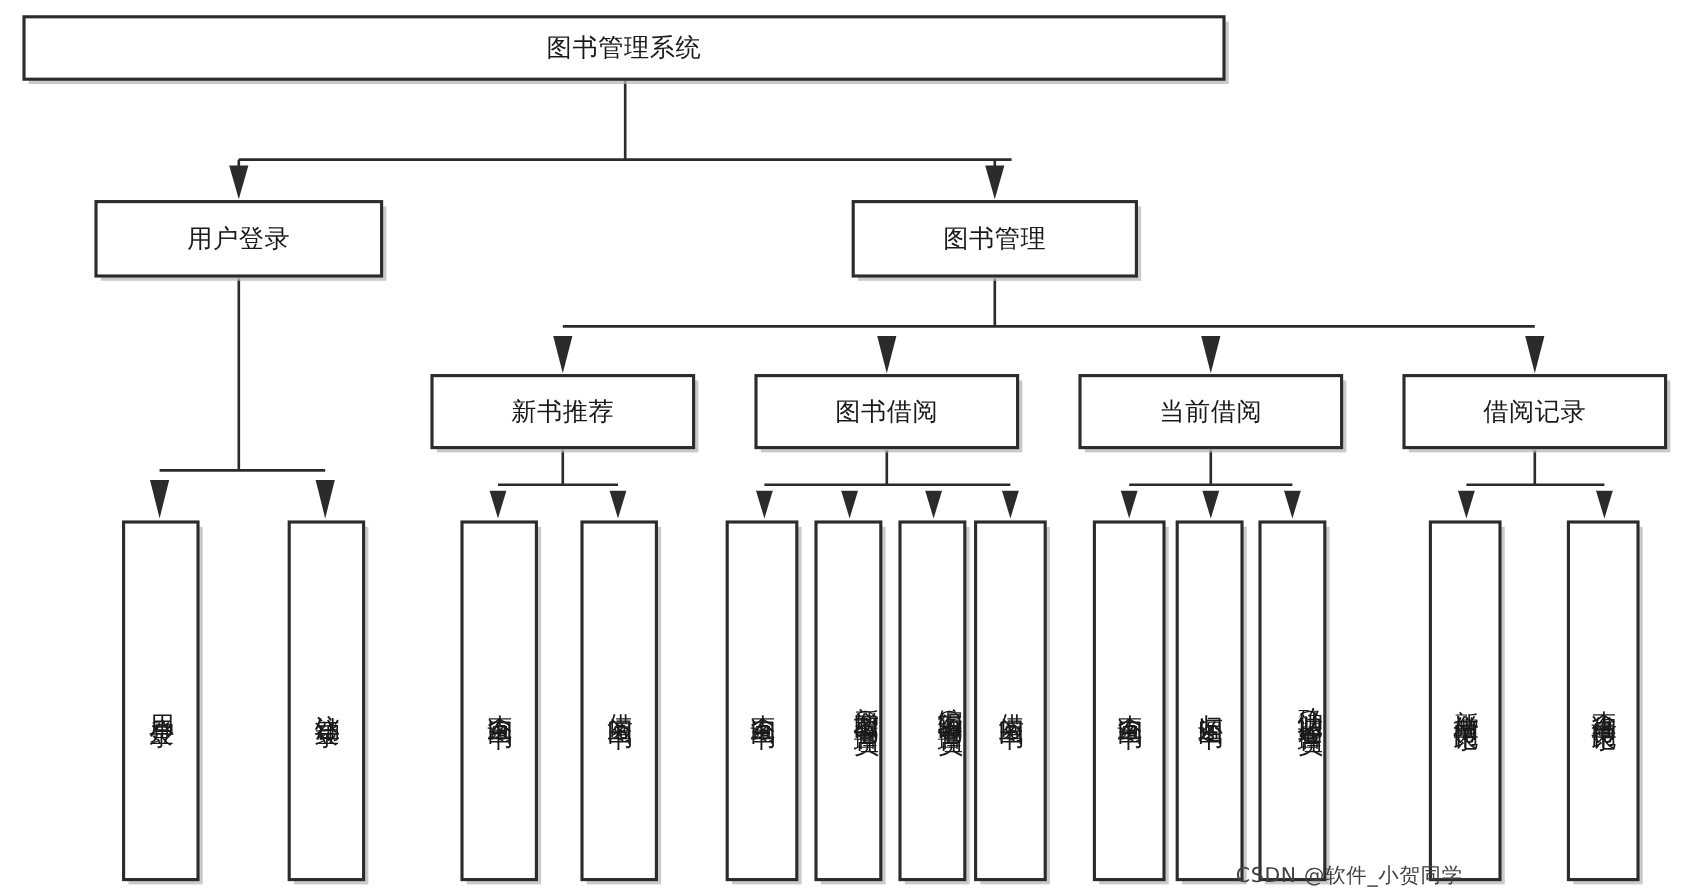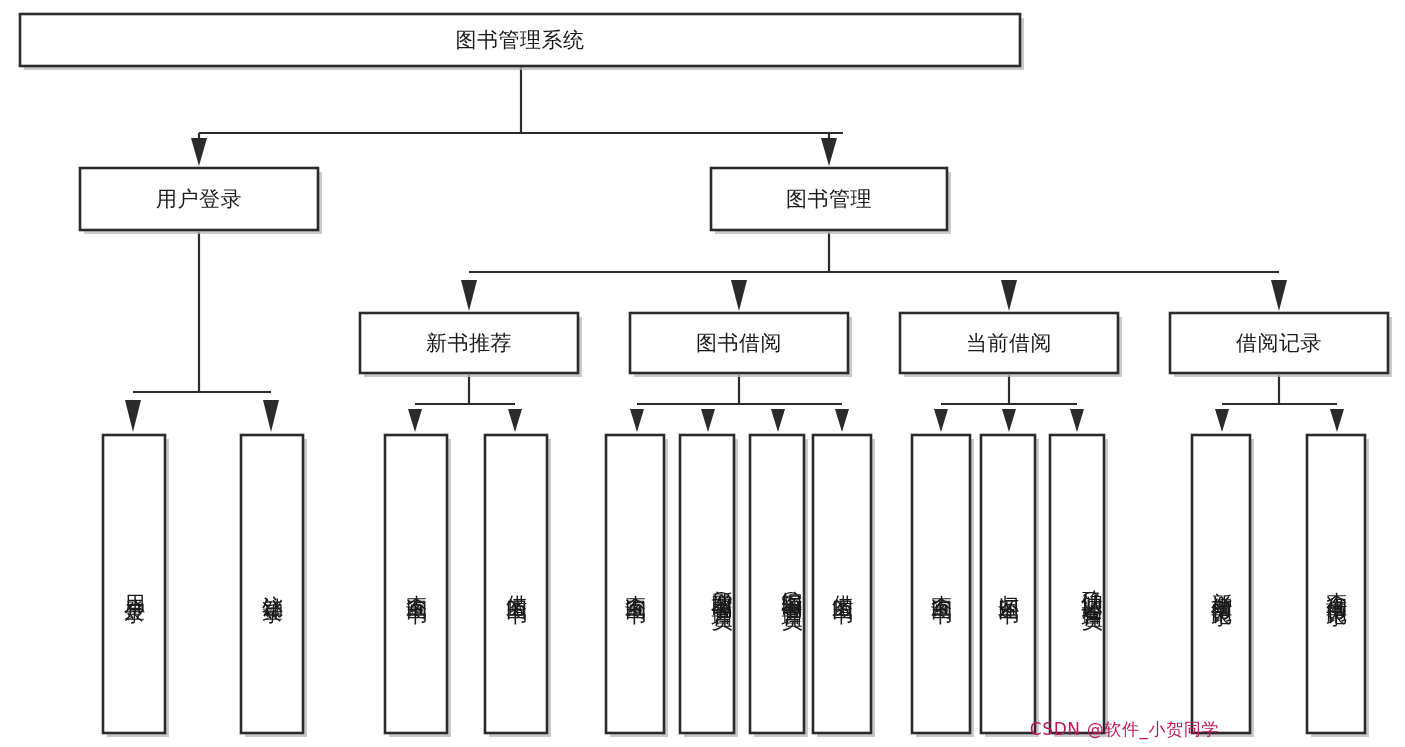--- a/index.html
+++ b/index.html
@@ -68,21 +68,21 @@
     white-space: nowrap;
     text-align: center;
     pointer-events: none;
   }
   .watermark {
     position: absolute;
     right: 14px;
     bottom: 6px;
     font-family: "DejaVu Sans", "Liberation Sans", sans-serif;
     font-size: 17px;
-    color: #be185d;
+    color: #404040;
     letter-spacing: 0.6px;
     white-space: nowrap;
   }
 </style>
 </head>
 <body>
 
 <div id="diagram-root">
 
   <svg id="flow-svg" viewBox="0 0 1405 747">

